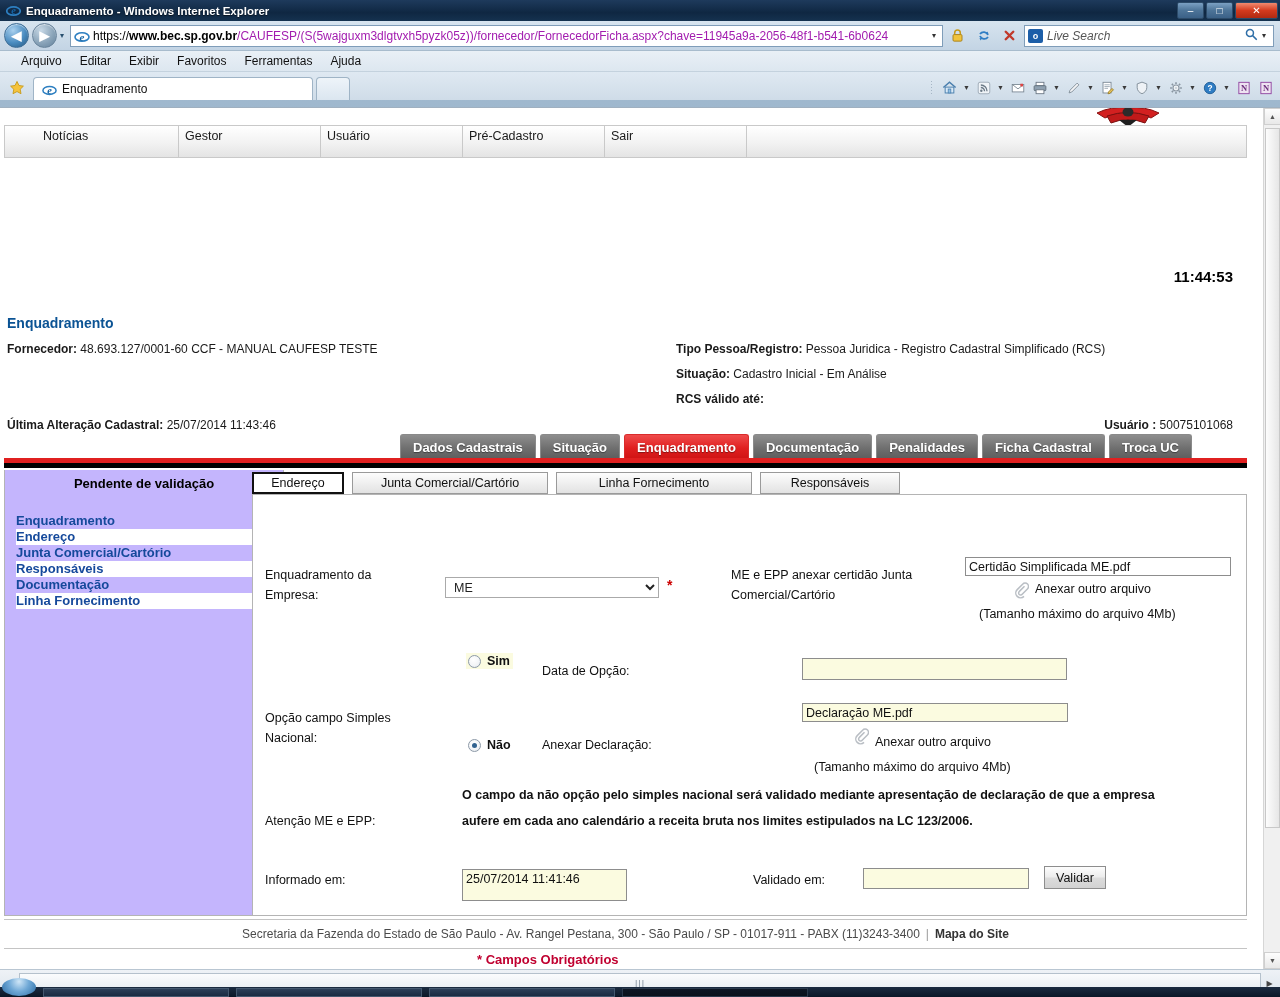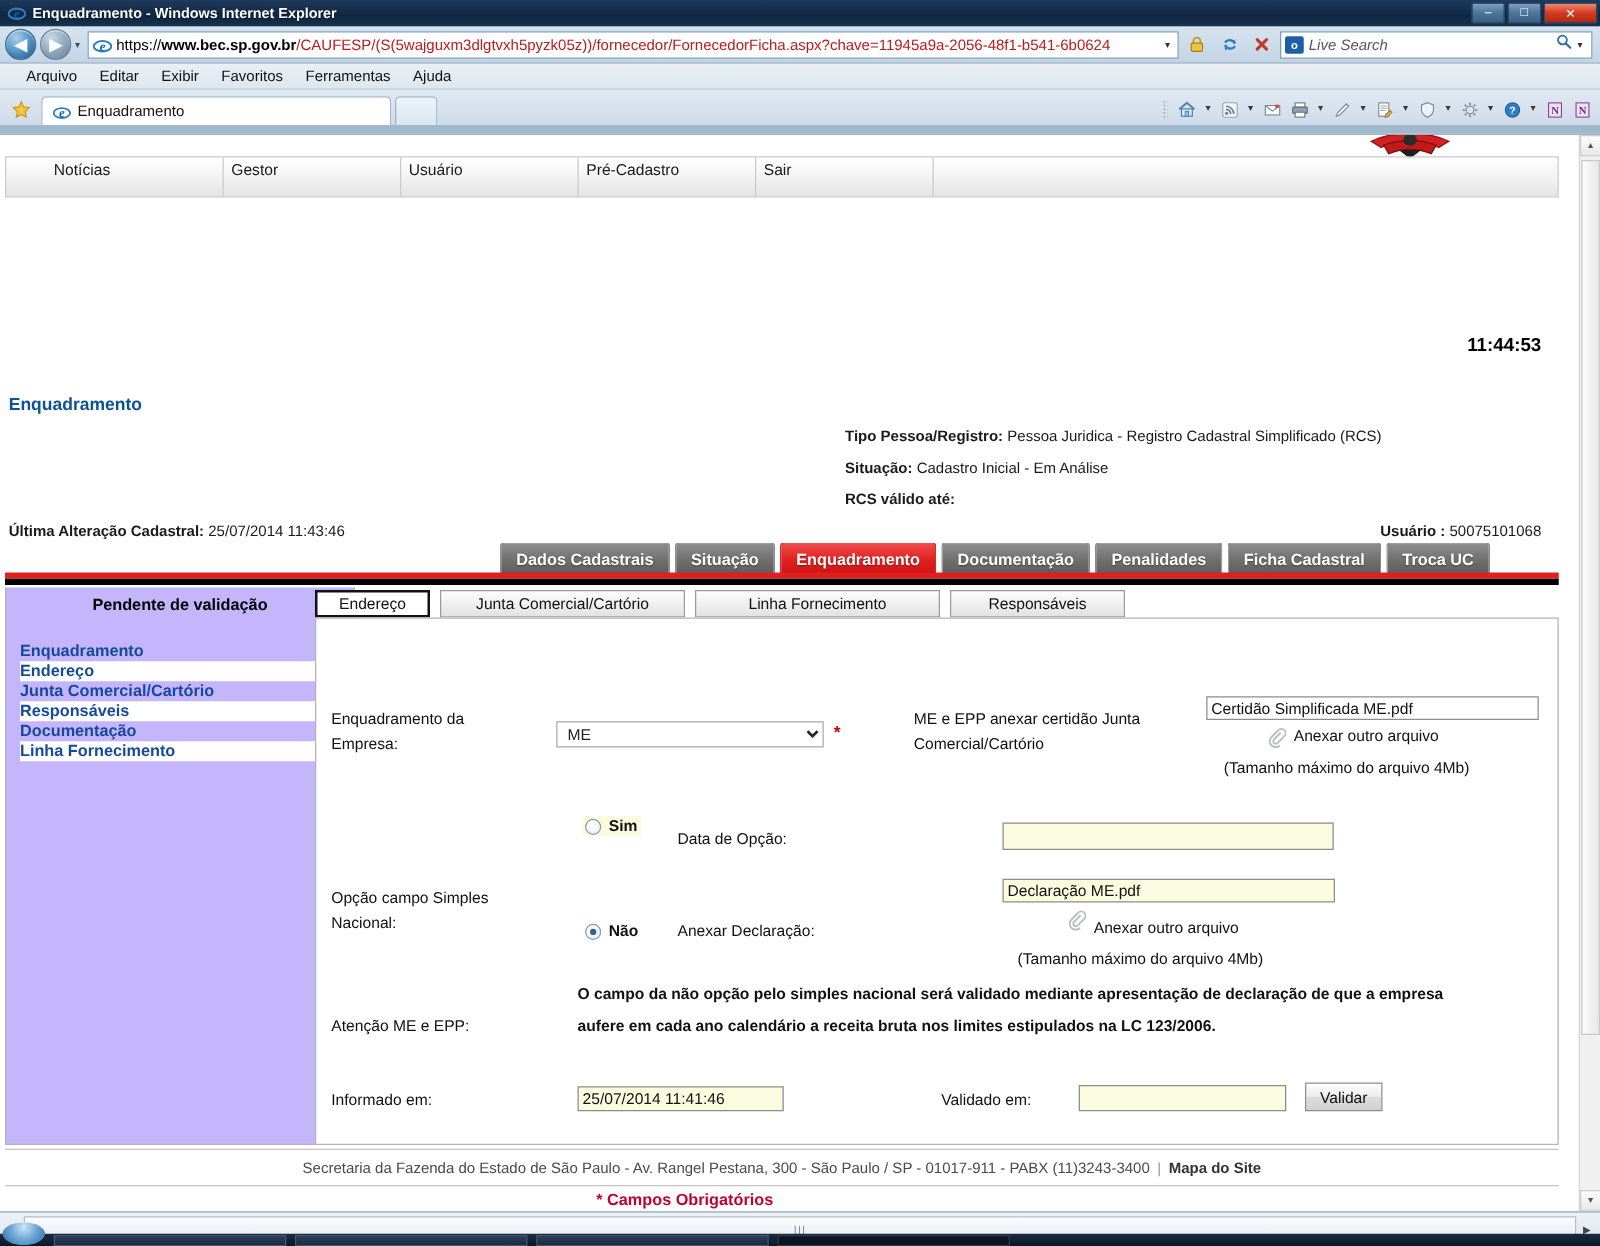--- a/index.html
+++ b/index.html
@@ -63,21 +63,21 @@
   .url-wrap {
     flex: 1 1 auto; height: 22px; background: #ffffff;
     border: 1px solid #7f9db9; display: flex; align-items: center;
     padding: 0 2px; min-width: 0;
   }
   .url-ie { width: 16px; height: 16px; margin: 0 3px 0 1px; flex: none; position: relative; }
   .url-text {
     flex: 1 1 auto; font-size: 12px; color: #000; white-space: nowrap;
     overflow: hidden; text-overflow: clip;
   }
-  .url-text .dim { color: #b91c1c; }
+  .url-text .dim { color: #a21caf; }
   .url-caret { font-size: 8px; color: #333; padding: 0 4px; }
   .addr-iconbtn {
     width: 23px; height: 22px; flex: none;
     display: flex; align-items: center; justify-content: center;
     border: 1px solid transparent;
   }
   .searchbox {
     width: 250px; height: 22px; flex: none; background: #fff;
     border: 1px solid #7f9db9; display: flex; align-items: center; padding: 0 3px;
   }
@@ -536,20 +536,24 @@
           <div class="cell">Usuário</div>
           <div class="cell">Pré-Cadastro</div>
           <div class="cell last">Sair</div>
           <div class="cell fill"></div>
         </div>
 
         <div class="clock">11:44:53</div>
 
         <div class="pagetitle">Enquadramento</div>
 
+        <div class="infoline" style="left:7px; top:234px;">
+          <b>Fornecedor:</b>
+          <span class="v">48.693.127/0001-60  CCF - MANUAL CAUFESP TESTE</span>
+        </div>
         <div class="infoline" style="left:676px; top:234px;">
           <b>Tipo Pessoa/Registro:</b>
           <span class="v">Pessoa Juridica - Registro Cadastral Simplificado (RCS)</span>
         </div>
         <div class="infoline" style="left:676px; top:259px;">
           <b>Situação:</b>
           <span class="v">Cadastro Inicial - Em Análise</span>
         </div>
         <div class="infoline" style="left:676px; top:284px;">
           <b>RCS  válido até:</b>
@@ -650,21 +654,21 @@
             <a class="lbl" href="#" style="left:622px; top:237px; text-decoration:none; color:#111;">Anexar outro arquivo</a>
             <div class="lbl" style="left:561px; top:262px;">(Tamanho máximo do arquivo 4Mb)</div>
 
             <div class="lbl" style="left:12px; top:316px;">Atenção ME e EPP:</div>
             <div class="attn" style="left:209px; top:287px; width:790px;">
               <span>O campo da não opção pelo simples nacional será validado mediante apresentação de declaração de que a empresa</span><br>
               <span>aufere em cada ano calendário a receita bruta nos limites estipulados na LC 123/2006.</span>
             </div>
 
             <div class="lbl" style="left:12px; top:375px;">Informado em:</div>
-            <div class="fileinput yellow" style="left:209px; top:374px; width:165px; height:20px;">25/07/2014 11:41:46</div>
+            <div class="fileinput yellow" style="left:209px; top:374px; width:165px; height:32px;">25/07/2014 11:41:46</div>
             <div class="lbl" style="left:500px; top:375px;">Validado em:</div>
             <div class="yellowbox" style="left:610px; top:373px; width:166px; height:21px;"></div>
             <div class="btn" style="left:791px; top:371px; width:62px; height:23px;">Validar</div>
 
             <div class="obrig" style="left:224px; top:457px;">* Campos Obrigatórios</div>
 
           </div>
         </div>
 
         <div class="footer">

